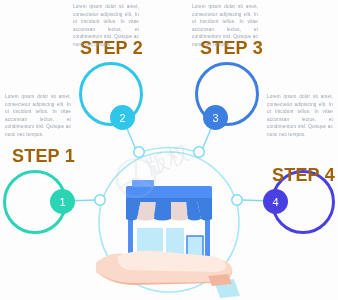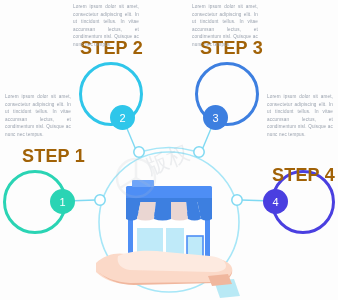--- a/index.html
+++ b/index.html
@@ -171,21 +171,21 @@
   </div>
 
   <div class="badge" style="left:203px; top:105px; width:25px; height:25px; background:#3d7fe0;">
     <span>3</span>
   </div>
 
   <div class="badge" style="left:263px; top:189px; width:25px; height:25px; background:#4a3fe0;">
     <span>4</span>
   </div>
 
-  <div class="step-title" style="left:22px; top:146px;">STEP 1</div>
+  <div class="step-title" style="left:12px; top:146px;">STEP 1</div>
 
   <div class="step-title" style="left:80px; top:38px;">STEP 2</div>
 
   <div class="step-title" style="left:200px; top:38px;">STEP 3</div>
 
   <div class="step-title" style="left:272px; top:146px;margin-top:19px;">STEP 4</div>
 
   <div class="body-text" style="left:5px; top:93px;">Lorem ipsum dolor sit amet, consectetur adipiscing elit. In ut tincidunt tellus. In vitae accumsan lectus, et condimentum nisl. Quisque ac nunc nec tempus.</div>
 
   <div class="body-text" style="left:73px; top:3px;">Lorem ipsum dolor sit amet, consectetur adipiscing elit. In ut tincidunt tellus. In vitae accumsan lectus, et condimentum nisl. Quisque ac nunc nec tempus.</div>

